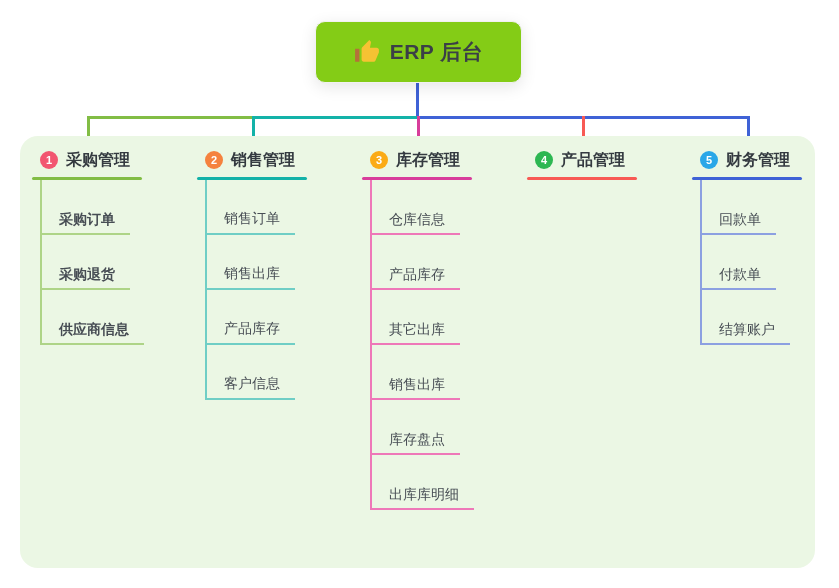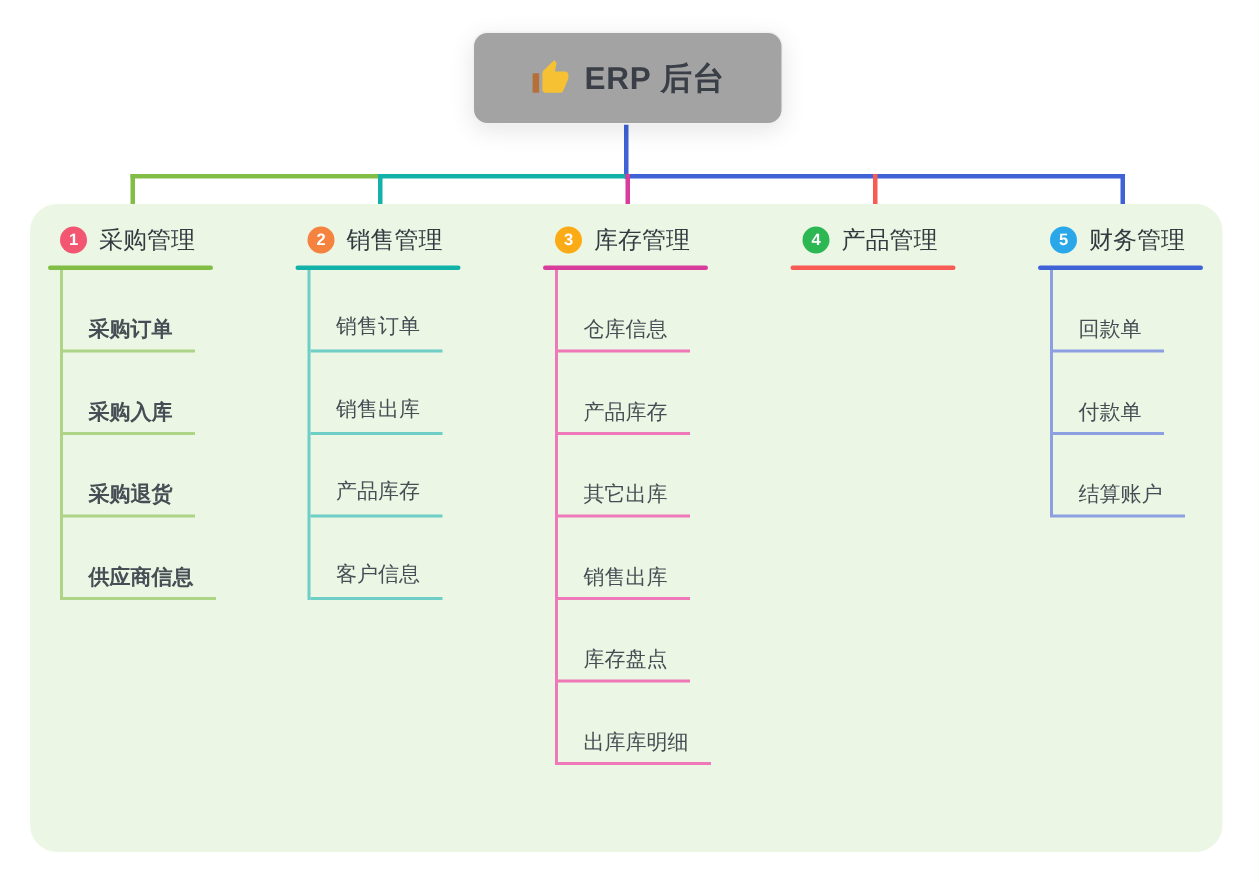--- a/index.html
+++ b/index.html
@@ -2,21 +2,21 @@
 <html><head>
 <meta charset="utf-8">
 <style>
   html,body{margin:0;padding:0;background:#ffffff;}
   body{font-family:"Liberation Sans","DejaVu Sans",sans-serif;}
   #canvas{position:relative;width:839px;height:588px;background:#ffffff;overflow:hidden;}
 
   
   .root-node{
     position:absolute;left:315px;top:21px;width:207px;height:62px;
-    background:#a3a3a3;border:1px solid #f1f1f1;border-radius:10px;
+    background:#84cc16;border:1px solid #f1f1f1;border-radius:10px;
     box-shadow:0 4px 16px rgba(0,0,0,0.10);
     display:flex;align-items:center;justify-content:center;gap:10px;
     box-sizing:border-box;cursor:pointer;
   }
   .root-label{font-size:21px;font-weight:600;color:#3a3f47;letter-spacing:0.5px;}
   .thumb-icon{width:26px;height:26px;display:block;}
 
   
   .cline{position:absolute;}
 
@@ -27,21 +27,21 @@
   }
 
   
   .branch{position:absolute;width:165px;}
   .branch-head{display:flex;align-items:center;gap:8px;height:24px;padding-left:8px;cursor:pointer;}
   .badge{
     width:18px;height:18px;border-radius:50%;flex:0 0 18px;
     display:flex;align-items:center;justify-content:center;
     color:#ffffff;font-size:11px;font-weight:700;line-height:1;
   }
-  .branch-label{font-size:16px;font-weight:400;color:#343a40;white-space:nowrap;}
+  .branch-label{font-size:16px;font-weight:700;color:#343a40;white-space:nowrap;}
   .branch-underline{width:110px;height:3px;margin-top:5px;border-radius:2px;}
   .items{margin-left:8px;}
   .item{position:relative;height:55px;width:150px;cursor:pointer;}
   .item-label{
     position:absolute;left:17px;bottom:7px;
     font-size:14px;color:#474d54;white-space:nowrap;line-height:1.2;
   }
   .item-underline{position:absolute;left:0;bottom:0;height:2px;}
 </style>
 </head>
@@ -69,24 +69,20 @@
       <span class="badge" style="background: rgb(242, 86, 112);">1</span>
       <span class="branch-label">采购管理</span>
     </div>
     <div class="branch-underline" style="background: rgb(130, 189, 69);"></div>
     <div class="items" style="border-left: 2px solid rgb(174, 212, 135); font-weight: bold;">
   <div class="item">
     <span class="item-label">采购订单</span>
     <span class="item-underline" style="background: rgb(174, 212, 135); width: 88px;"></span>
   </div>
 
-  <div class="item">
-    <span class="item-label">采购入库</span>
-    <span class="item-underline" style="background: rgb(174, 212, 135); width: 88px;"></span>
-  </div>
 
   <div class="item">
     <span class="item-label">采购退货</span>
     <span class="item-underline" style="background: rgb(174, 212, 135); width: 88px;"></span>
   </div>
 
   <div class="item">
     <span class="item-label">供应商信息</span>
     <span class="item-underline" style="background: rgb(174, 212, 135); width: 102px;"></span>
   </div>

